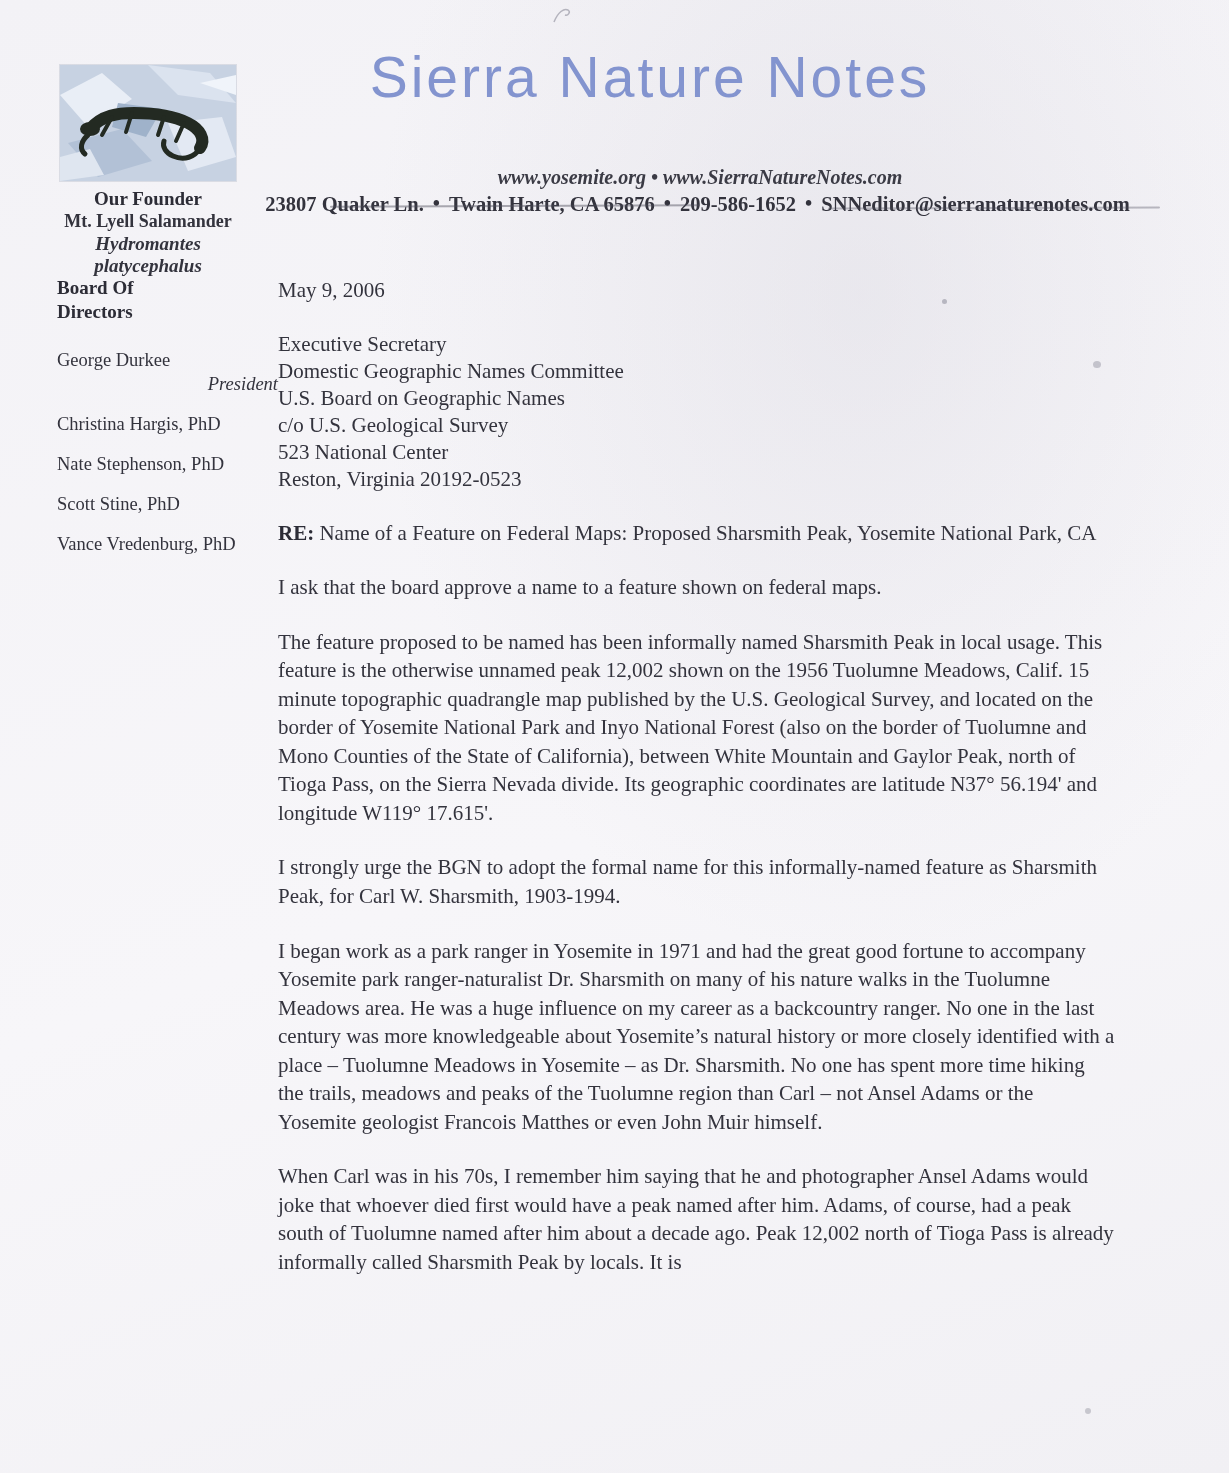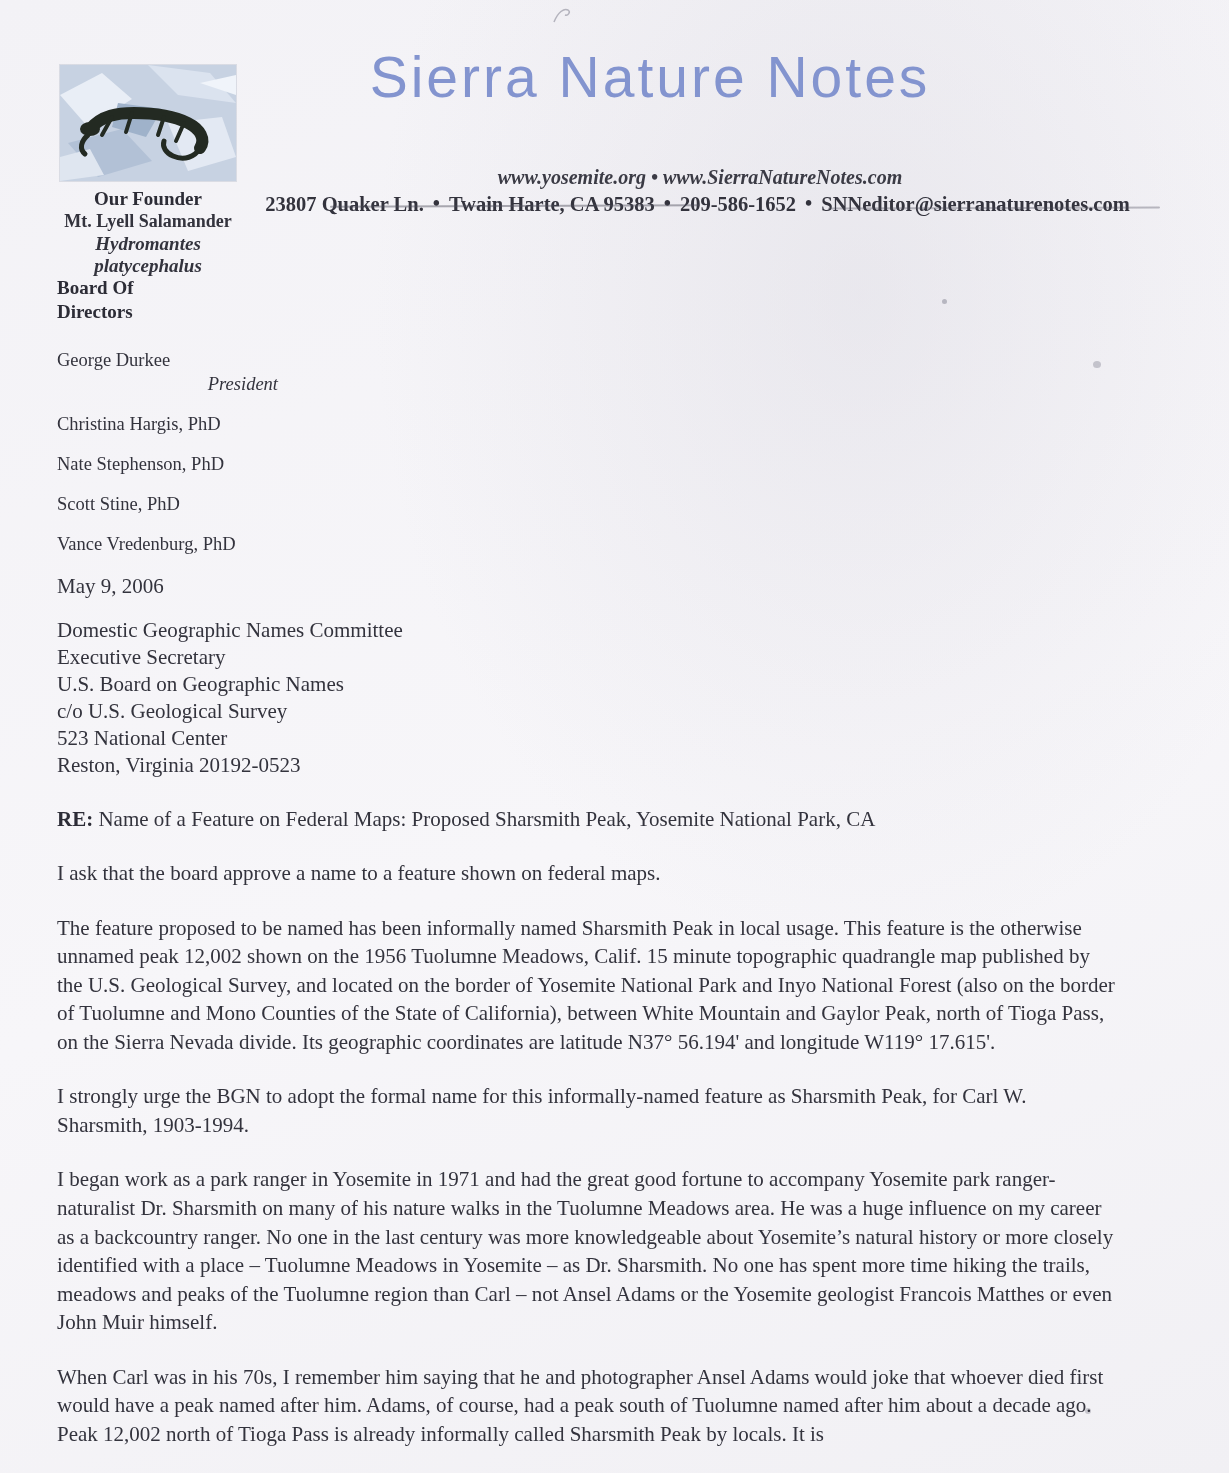--- a/index.html
+++ b/index.html
@@ -48,30 +48,30 @@
   .streak.s1 { top:205px; left:330px; width:370px; transform:rotate(-.25deg); }
   .streak.s2 { top:207px; left:828px; width:332px; background:rgba(75,75,88,.35); transform:rotate(-.2deg); }
 
   .speck { position:absolute; border-radius:50%; background:rgba(120,120,135,.45); }
   .speck.a { left:942px; top:299px; width:5px; height:5px; }
   .speck.b { left:1093px; top:361px; width:8px; height:7px; background:rgba(130,130,145,.4); }
   .speck.c { left:1085px; top:1408px; width:6px; height:6px; background:rgba(120,120,135,.35); }
   .squiggle { position:absolute; left:548px; top:2px; }
 
   
-  .content { position:absolute; left:57px; top:276px; width:1058px; display:flex;flex-direction:column; }
+  .content { position:absolute; left:57px; top:276px; width:1058px; display:flex; }
 
   .sidebar { width:221px; flex:none; font-size:18.5px; line-height:24px; }
   .sidebar-heading { font-weight:bold; font-size:19px; width:110px; line-height:24px; margin-bottom:24px; color:#2c2c36; }
   .member { margin-bottom:16px; }
   .member-role { font-style:italic;text-align:right; }
 
   .main { flex:1; font-size:21px; line-height:1.36; }
   .main p { margin:0 0 26px 0; }
-  .date { margin-bottom:16px; }
+  .date { margin-bottom:26px; }
   .recipient { margin-bottom:26px; }
   .recipient div { line-height:27px; }
   .re-line strong { font-weight:bold; color:#2c2c36; }
 </style>
 </head>
 <body>
 
 <div class="page">
 
   <div class="founder">
@@ -94,21 +94,21 @@
     <div class="founder-heading">Our Founder</div>
     <div class="founder-name">Mt. Lyell Salamander</div>
     <div class="founder-species">Hydromantes platycephalus</div>
   </div>
 
   <div class="brand-title" style="color: rgb(131, 148, 207);">Sierra Nature Notes</div>
 
   <div class="weblines">www.yosemite.org  •  www.SierraNatureNotes.com</div>
 
   <div class="addrline">
-    <span>23807 Quaker Ln.</span><span class="sep">•</span><span>Twain Harte, CA 95383</span><span class="sep">•</span><span>209-586-1652</span><span class="sep">•</span><span class="email">SNNeditor@sierranaturenotes.com</span>
+    <span>23807 Quaker Ln.</span><span class="sep">•</span><span>Twain Harte, CA 65876</span><span class="sep">•</span><span>209-586-1652</span><span class="sep">•</span><span class="email">SNNeditor@sierranaturenotes.com</span>
   </div>
 
   <div class="streak s1"></div>
   <div class="streak s2"></div>
   <div class="speck a"></div>
   <div class="speck b"></div>
   <div class="speck c"></div>
   <svg class="squiggle" width="30" height="24">
     <path d="M6,20 C10,10 16,6 20,8 C23,10 20,14 17,13" fill="none" stroke="rgba(120,120,135,.5)" stroke-width="1.5"></path>
   </svg>
@@ -137,22 +137,22 @@
       <div class="member">
         <div class="member-name">Vance Vredenburg, PhD</div>
         <div class="member-role"></div>
       </div>
     </div>
 
     <div class="main">
       <div class="date">May 9, 2006</div>
 
       <div class="recipient">
+        <div>Executive Secretary</div>
         <div>Domestic Geographic Names Committee</div>
-        <div>Executive Secretary</div>
         <div>U.S. Board on Geographic Names</div>
         <div>c/o U.S. Geological Survey</div>
         <div>523 National Center</div>
         <div>Reston, Virginia 20192-0523</div>
       </div>
 
       <p class="re-line"><strong>RE:</strong><span> Name of a Feature on Federal Maps: Proposed Sharsmith Peak, Yosemite National Park, CA</span></p>
 
       <p>I ask that the board approve a name to a feature shown on federal maps.</p>
       <p>The feature proposed to be named has been informally named Sharsmith Peak in local usage. This feature is the otherwise unnamed peak 12,002 shown on the 1956 Tuolumne Meadows, Calif. 15 minute topographic quadrangle map published by the U.S. Geological Survey, and located on the border of Yosemite National Park and Inyo National Forest (also on the border of Tuolumne and Mono Counties of the State of California), between White Mountain and Gaylor Peak, north of Tioga Pass, on the Sierra Nevada divide. Its geographic coordinates are latitude N37° 56.194' and longitude W119° 17.615'.</p>

